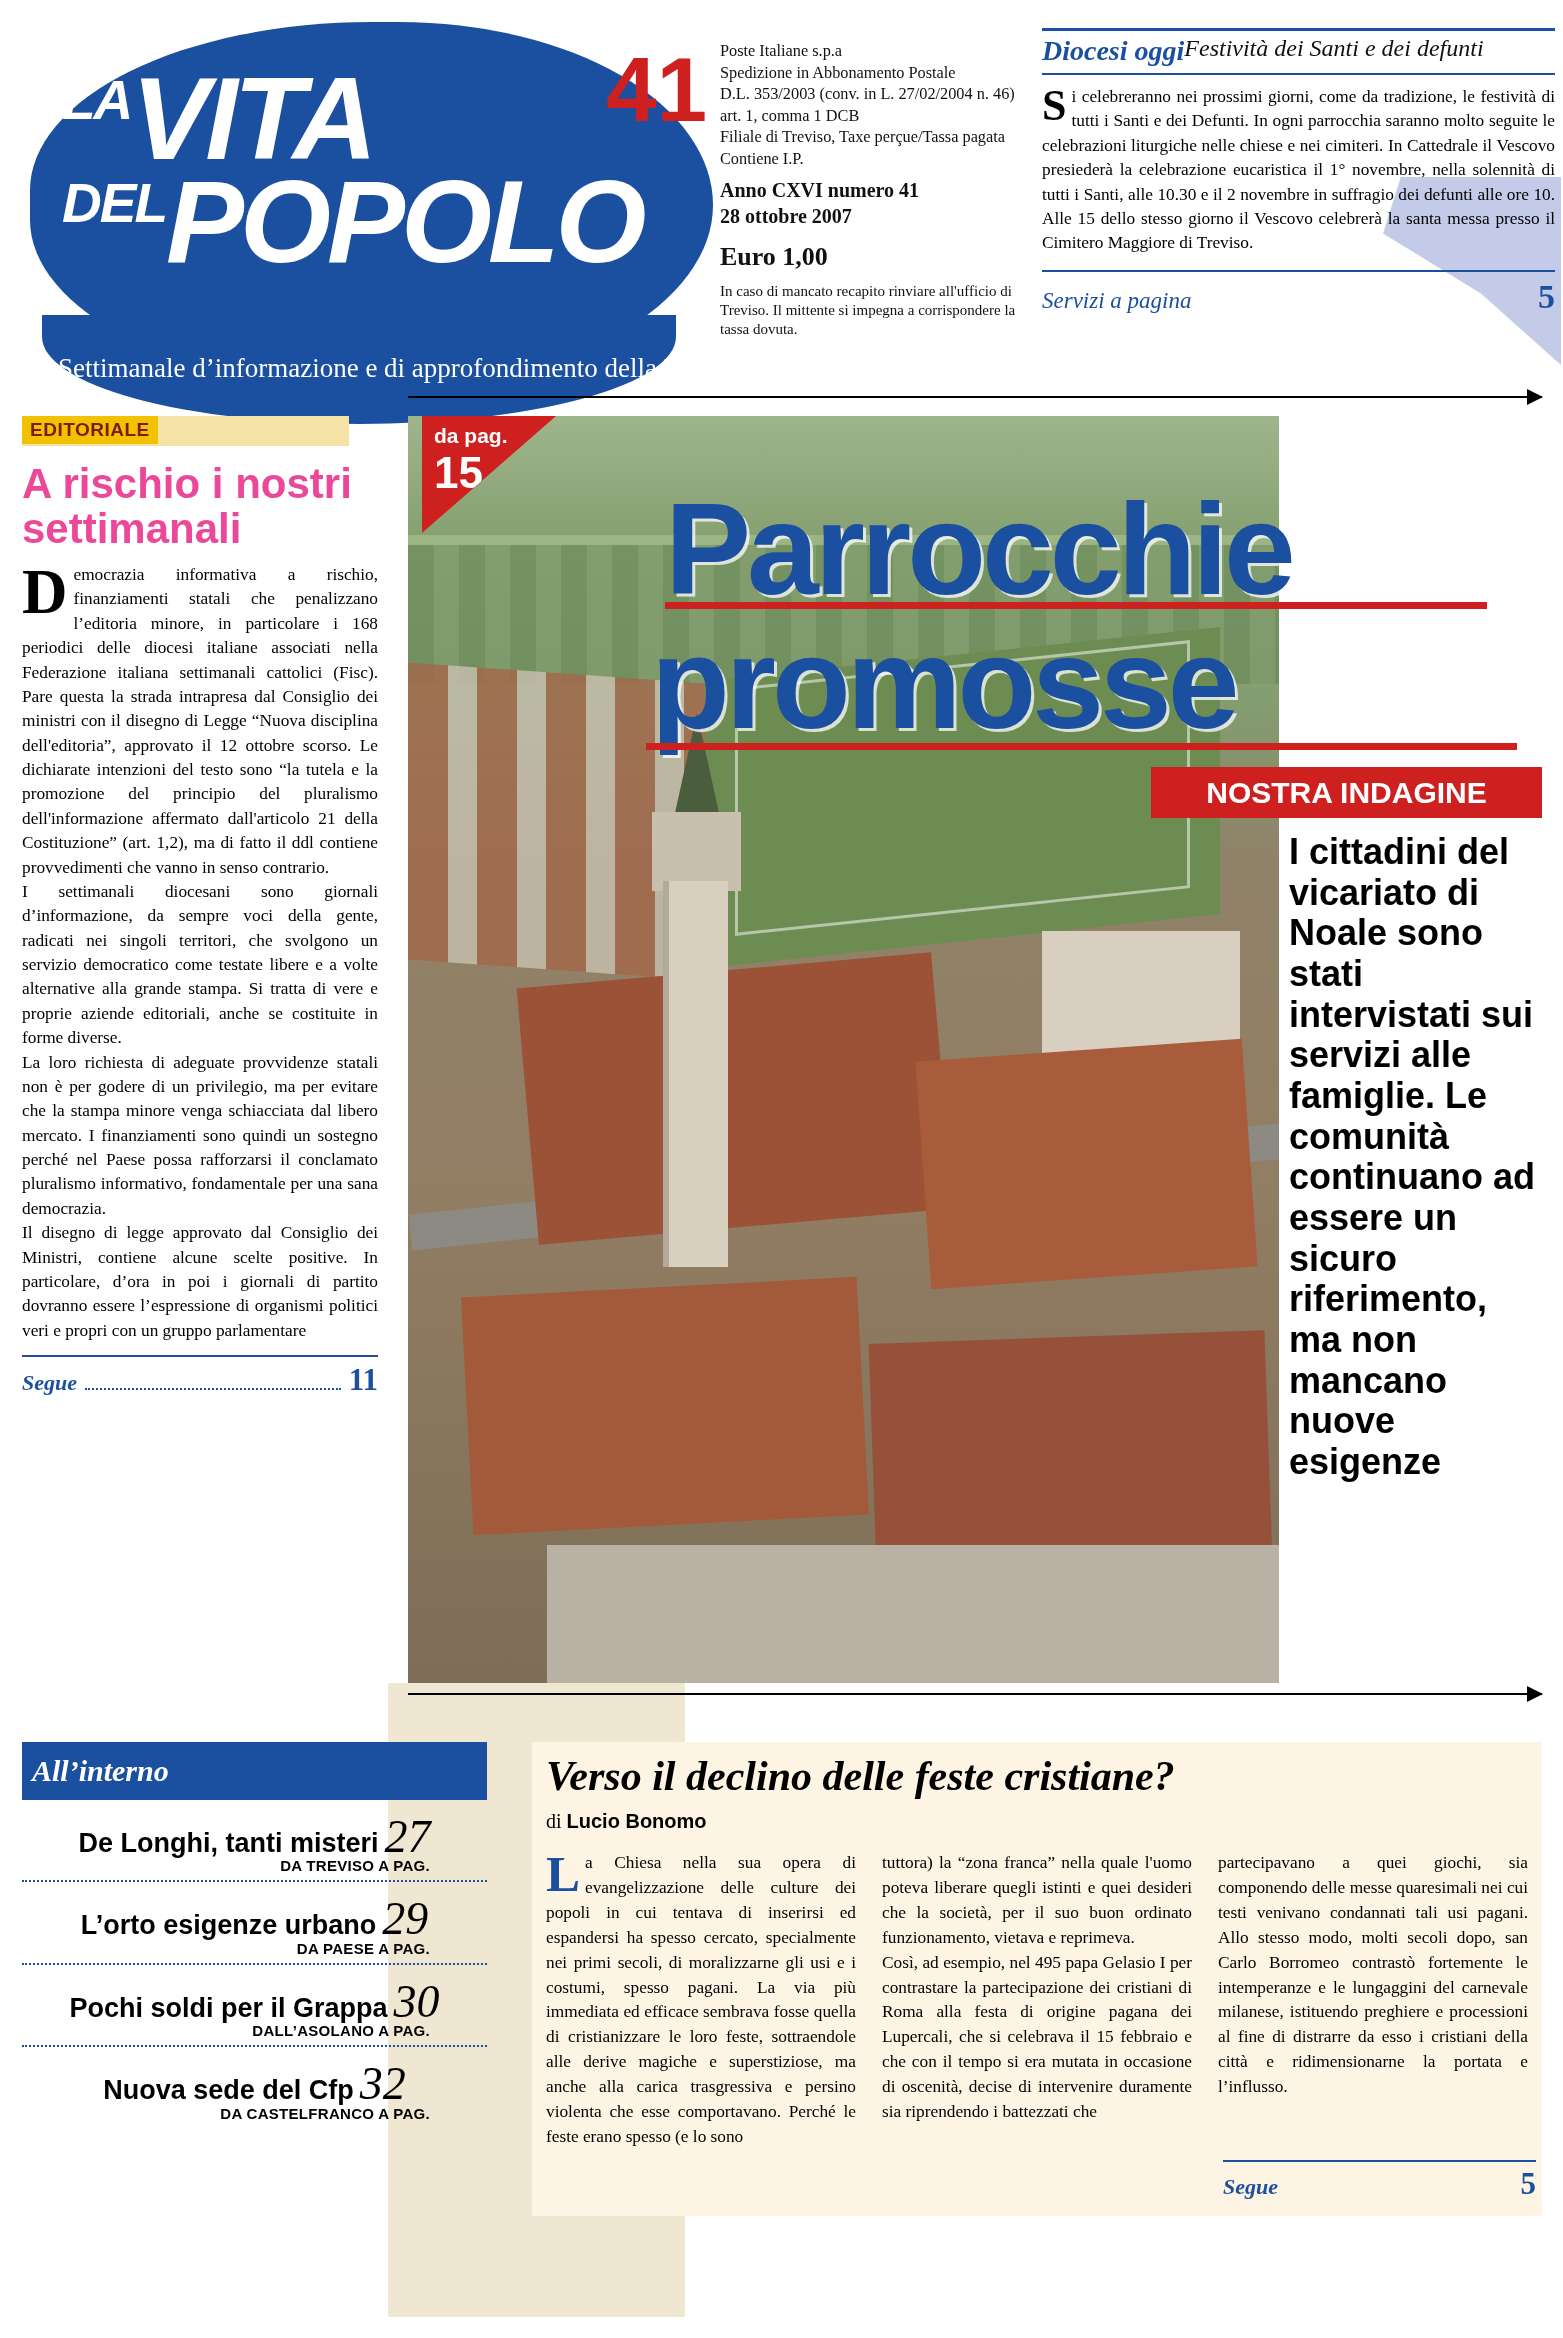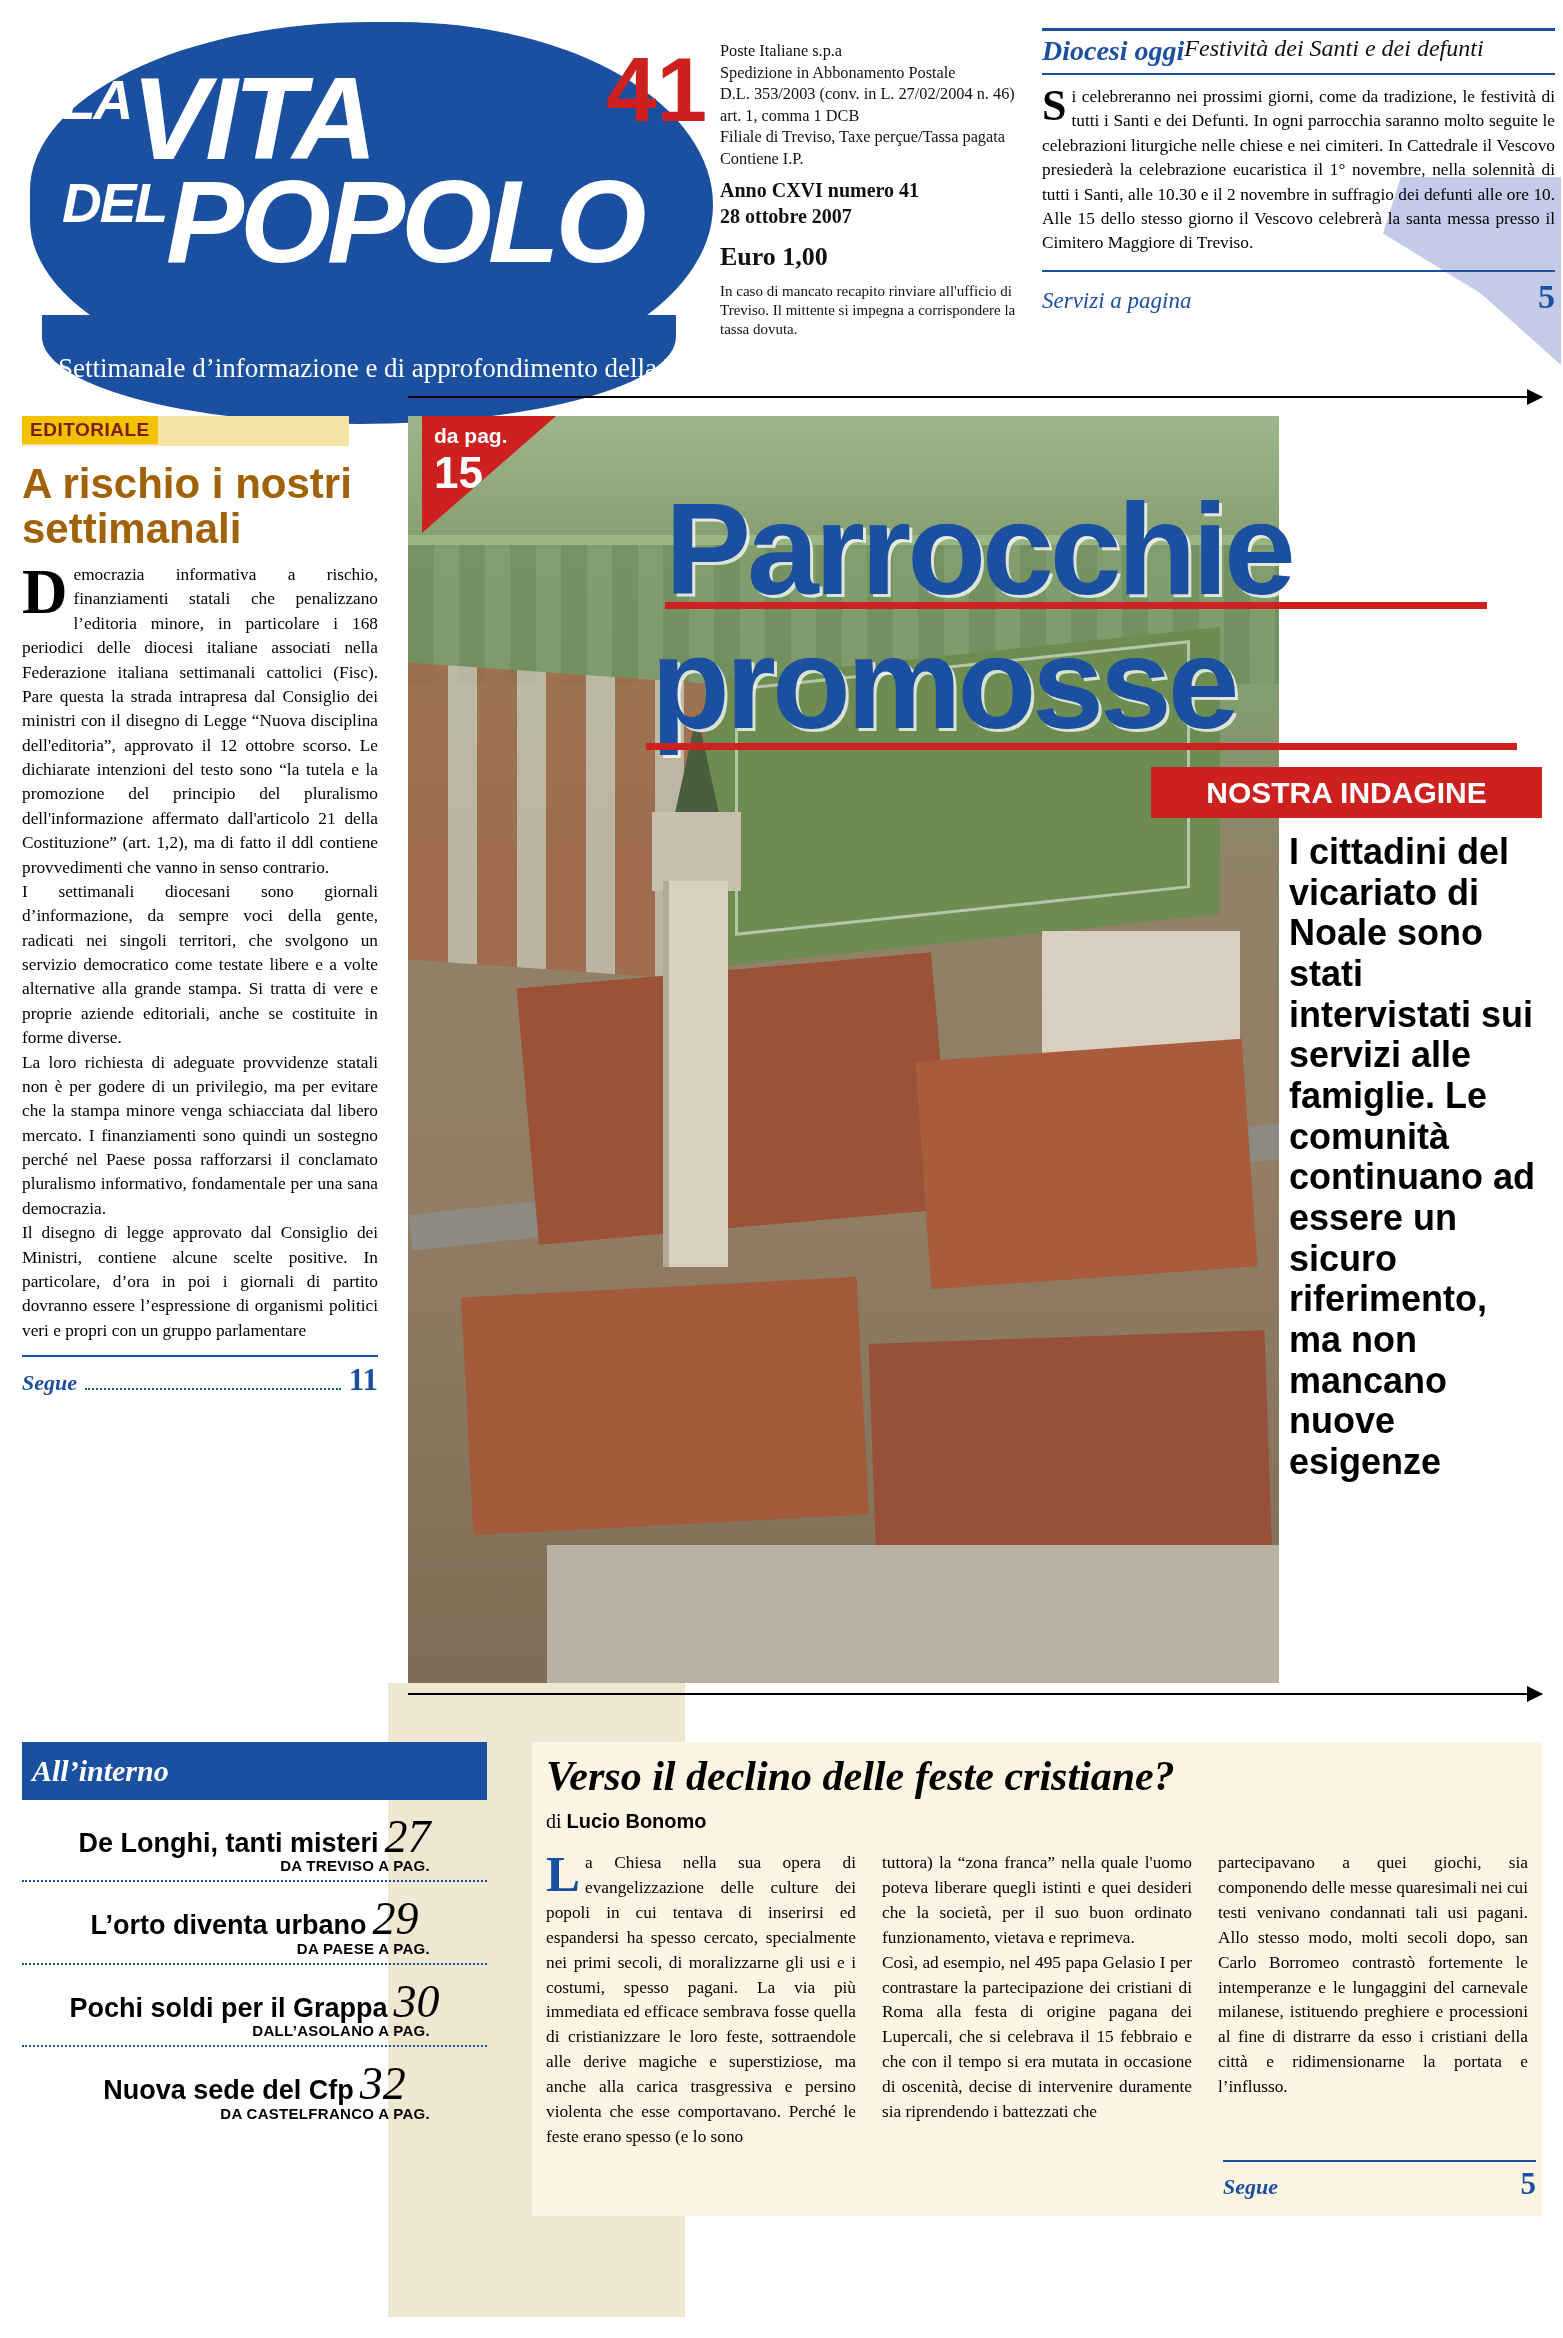--- a/index.html
+++ b/index.html
@@ -76,21 +76,21 @@
   
   .edit-col { position:absolute; left:0; top:0; width:356px; }
   .edit-tag {
     background:#f2c200; color:#7a1d12; font-family:"Liberation Sans", sans-serif;
     font-weight:700; font-size:19px; letter-spacing:0.5px; padding:3px 8px; display:inline-block;
   }
   .edit-tagbar { background:#f4e3a5; height:30px; width:327px; position:relative;}
   .edit-tagbar span{ position:absolute; left:0; top:0; }
   .edit-title {
     font-family:"Liberation Sans", sans-serif; font-weight:700; font-size:42px;
-    line-height:1.06; margin:16px 0 12px 0; color:#a16207;
+    line-height:1.06; margin:16px 0 12px 0; color:#ec4899;
   }
   .edit-body { font-size:17.3px; line-height:1.41; text-align:justify; }
   .edit-body .dropcap { float:left; font-size:63px; line-height:.8; font-weight:700; padding-right:6px; margin-top:4px;}
   .segue-row { display:flex; align-items:baseline; justify-content:space-between; border-top:2px solid #1b4fa0; margin-top:12px; padding-top:5px;}
   .segue-label { color:#1b4fa0; font-weight:700; font-style:italic; font-size:22px; }
   .segue-dots { flex:1; border-bottom:2px dotted #1b4fa0; margin:0 8px 7px 8px; }
   .segue-page { color:#1b4fa0; font-weight:700; font-size:31px; }
 
   
   .photo-wrap { position:absolute; left:386px; top:0; width:1134px; height:1277px; }
@@ -305,21 +305,21 @@
         <div class="ii-row">
           <span class="ii-title">De Longhi, tanti misteri</span>
           <span class="ii-num">27</span>
         </div>
         <div class="ii-sub">DA TREVISO A PAG.</div>
         <div class="dots"></div>
       </div>
 
       <div class="interno-item">
         <div class="ii-row">
-          <span class="ii-title">L’orto diventa urbano</span>
+          <span class="ii-title">L’orto esigenze urbano</span>
           <span class="ii-num">29</span>
         </div>
         <div class="ii-sub">DA PAESE A PAG.</div>
         <div class="dots"></div>
       </div>
 
       <div class="interno-item">
         <div class="ii-row">
           <span class="ii-title">Pochi soldi per il Grappa</span>
           <span class="ii-num">30</span>

